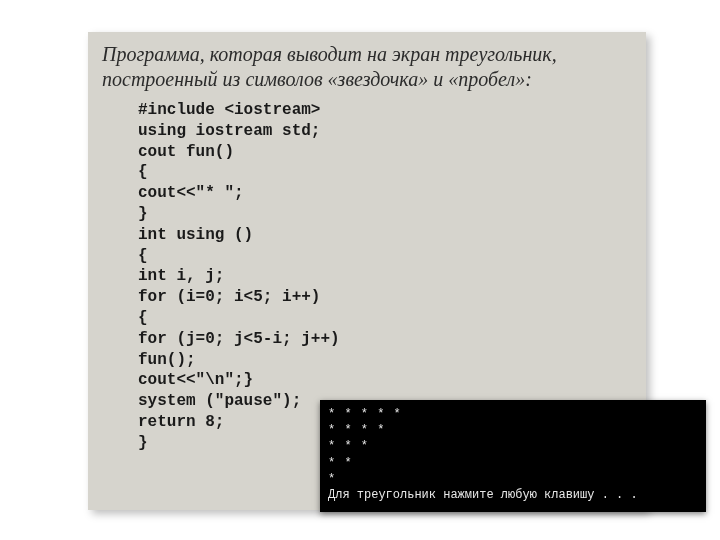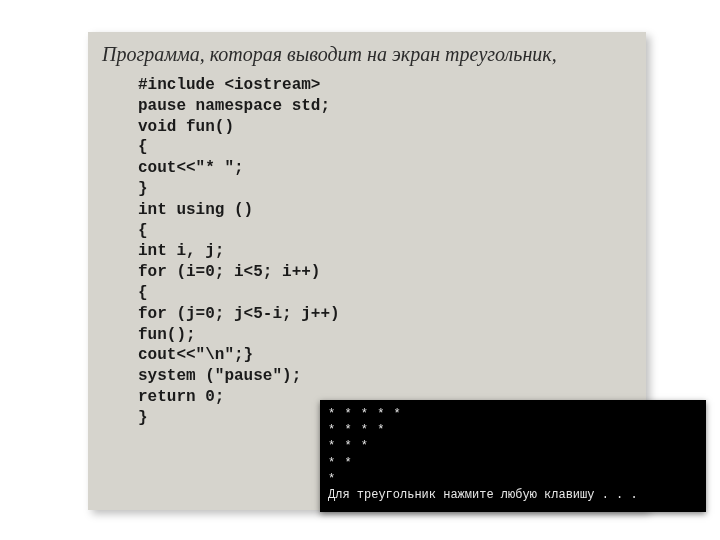--- a/index.html
+++ b/index.html
@@ -64,37 +64,38 @@
     letter-spacing: 1px;
   }
 </style>
 </head>
 <body>
 
 <div class="slide">
   <div class="content-box">
     <div class="heading">
       <span>Программа, которая выводит на экран треугольник,</span><br>
+      <span>построенный из символов «звездочка» и «пробел»:</span>
     </div>
     <div class="code"><span>#include &lt;iostream&gt;</span>
-<span>pause namespace std;</span>
-<span>void fun()</span>
+<span>using iostream std;</span>
+<span>cout fun()</span>
 <span>{</span>
 <span>cout&lt;&lt;"* ";</span>
 <span>}</span>
 <span>int using ()</span>
 <span>{</span>
 <span>int i, j;</span>
 <span>for (i=0; i&lt;5; i++)</span>
 <span>{</span>
 <span>for (j=0; j&lt;5-i; j++)</span>
 <span>fun();</span>
 <span>cout&lt;&lt;"\n";}</span>
 <span>system ("pause");</span>
-<span>return 0;</span>
+<span>return 8;</span>
 <span>}</span></div>
   </div>
 
   <div class="console"><span class="stars">* * * * *</span>
 <span class="stars">* * * *</span>
 <span class="stars">* * *</span>
 <span class="stars">* *</span>
 <span class="stars">*</span>
 <span>Для треугольник нажмите любую клавишу . . .</span></div>
 </div>

